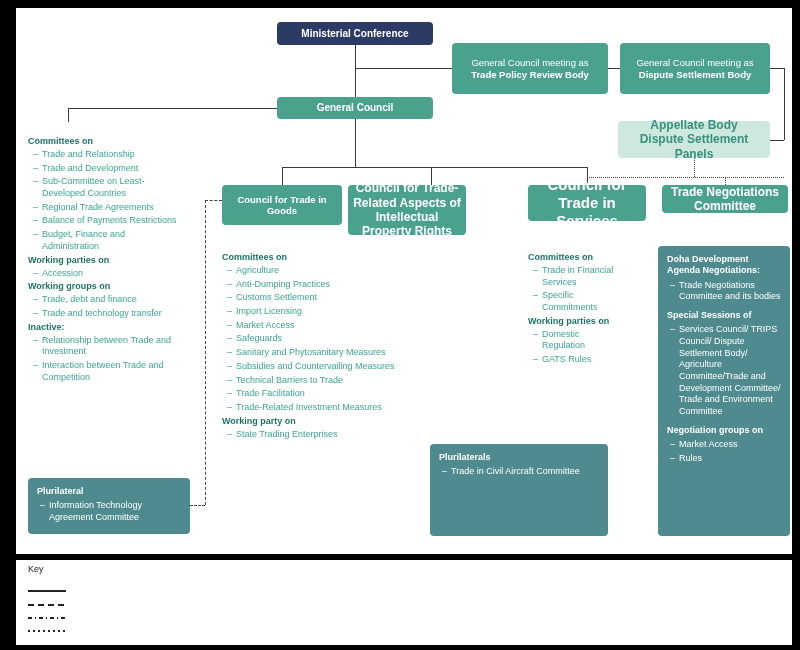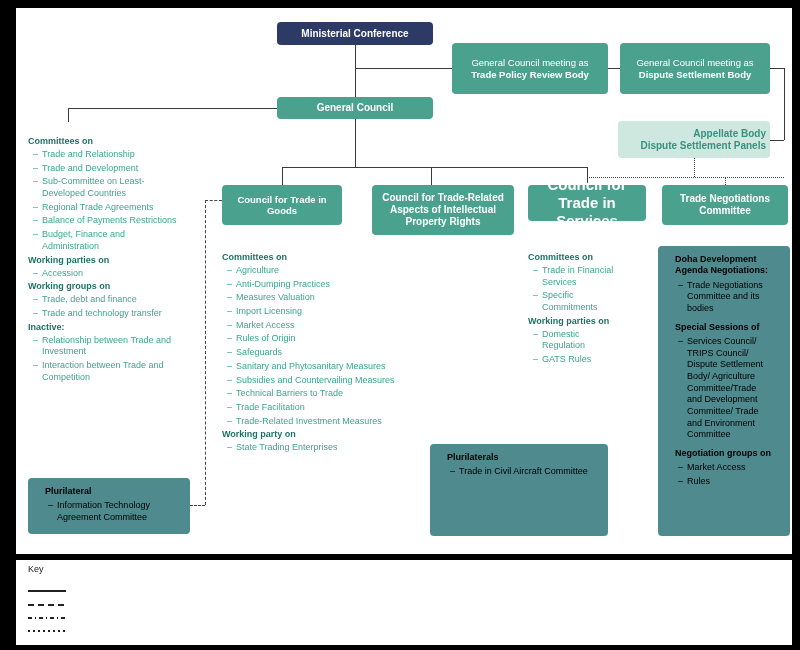--- a/index.html
+++ b/index.html
@@ -27,22 +27,22 @@
   .light { background:#cfe8df; color:#37917e; }
   .node .pre { font-weight:normal; }
   
   .textlist { position:absolute; z-index:2; }
   .lh { color:#1d7265; font-weight:bold; font-size:9px; margin:2px 0 3px; }
   .textlist .lh:first-child { margin-top:0; }
   .li { color:#3aa78f; font-size:9px; line-height:1.3; margin:2px 0 2px 5px; padding-left:9px; position:relative; }
   .li::before { content:"–"; position:absolute; left:0; top:0; }
   
   .slatebox {
-    position:absolute; z-index:2; background:#4f8a8e; border-radius:4px; color:#000000;
-    padding:8px 17px; box-sizing:border-box;
+    position:absolute; z-index:2; background:#4f8a8e; border-radius:4px; color:#ffffff;
+    padding:8px 9px; box-sizing:border-box;
   }
   .dh { font-weight:bold; font-size:9px; line-height:1.25; margin:7px 0 3px; }
   .slatebox .dh:first-child { margin-top:0; }
   .di { font-size:9px; line-height:1.3; margin:2px 0 2px 3px; padding-left:9px; position:relative; }
   .di::before { content:"–"; position:absolute; left:0; top:0; }
   
   .key-title { position:absolute; z-index:2; font-size:9px; color:#222; }
   .ksample { position:absolute; z-index:2; width:38px; height:2px; }
   .k-solid   { background:#222; }
   .k-dash    { background:repeating-linear-gradient(90deg,#222 0 6px,transparent 6px 10px); }
@@ -87,35 +87,35 @@
 
   <div class="node teal" style="left:620px;top:43px;width:150px;height:51px;font-size:9.5px;">
     <span class="pre">General Council meeting as</span>
     <span>Dispute Settlement Body</span>
   </div>
 
   <div class="node teal" style="left:277px;top:97px;width:156px;height:22px;font-size:10px;">
     <span>General Council</span>
   </div>
 
-  <div class="node light" style="left:618px;top:121px;width:152px;height:37px;font-size:10px;align-items:flex-end;">
+  <div class="node light" style="left:618px;top:121px;width:152px;height:37px;font-size:12px;">
     <span>Appellate Body</span>
     <span>Dispute Settlement Panels</span>
   </div>
 
   <div class="node teal" style="left:222px;top:185px;width:120px;height:40px;font-size:9.5px;">
     <span>Council for Trade in Goods</span>
   </div>
-  <div class="node teal" style="left:372px;top:185px;width:142px;height:50px;font-size:10px;">
+  <div class="node teal" style="left:348px;top:185px;width:118px;height:50px;font-size:12px;">
     <span>Council for Trade-Related Aspects of Intellectual Property Rights</span>
   </div>
   <div class="node teal" style="left:528px;top:185px;width:118px;height:36px;font-size:15px;">
     <span>Council for Trade in Services</span>
   </div>
-  <div class="node teal" style="left:662px;top:185px;width:126px;height:40px;font-size:10px;">
+  <div class="node teal" style="left:662px;top:185px;width:126px;height:28px;font-size:12px;">
     <span>Trade Negotiations Committee</span>
   </div>
 
   <div class="textlist" style="left:28px;top:136px;width:150px;">
     <div class="lh">Committees on</div>
     <div class="li">Trade and Relationship</div>
     <div class="li">Trade and Development</div>
     <div class="li">Sub-Committee on Least-Developed Countries</div>
     <div class="li">Regional Trade Agreements</div>
     <div class="li">Balance of Payments Restrictions</div>
@@ -127,24 +127,23 @@
     <div class="li">Trade and technology transfer</div>
     <div class="lh">Inactive:</div>
     <div class="li">Relationship between Trade and Investment</div>
     <div class="li">Interaction between Trade and Competition</div>
   </div>
 
   <div class="textlist" style="left:222px;top:252px;width:215px;">
     <div class="lh">Committees on</div>
     <div class="li">Agriculture</div>
     <div class="li">Anti-Dumping Practices</div>
-    <div class="li">Measures Valuation</div>
+    <div class="li">Customs Settlement</div>
     <div class="li">Import Licensing</div>
     <div class="li">Market Access</div>
-    <div class="li">Rules of Origin</div>
     <div class="li">Safeguards</div>
     <div class="li">Sanitary and Phytosanitary Measures</div>
     <div class="li">Subsidies and Countervailing Measures</div>
     <div class="li">Technical Barriers to Trade</div>
     <div class="li">Trade Facilitation</div>
     <div class="li">Trade-Related Investment Measures</div>
     <div class="lh">Working party on</div>
     <div class="li">State Trading Enterprises</div>
   </div>
 

